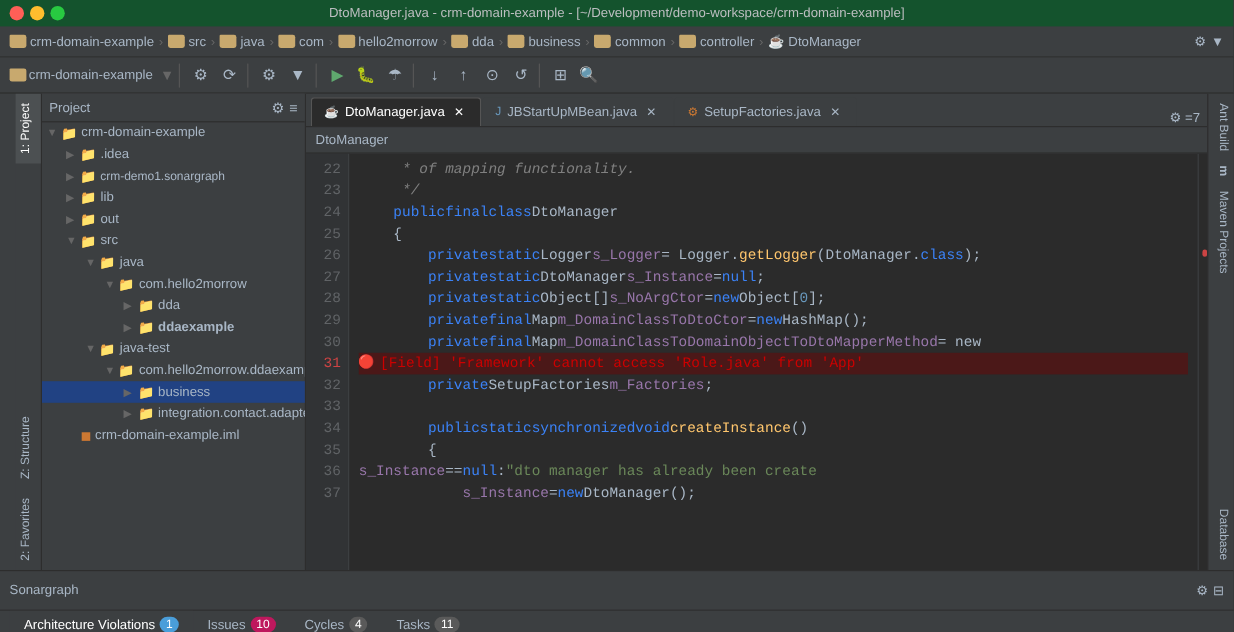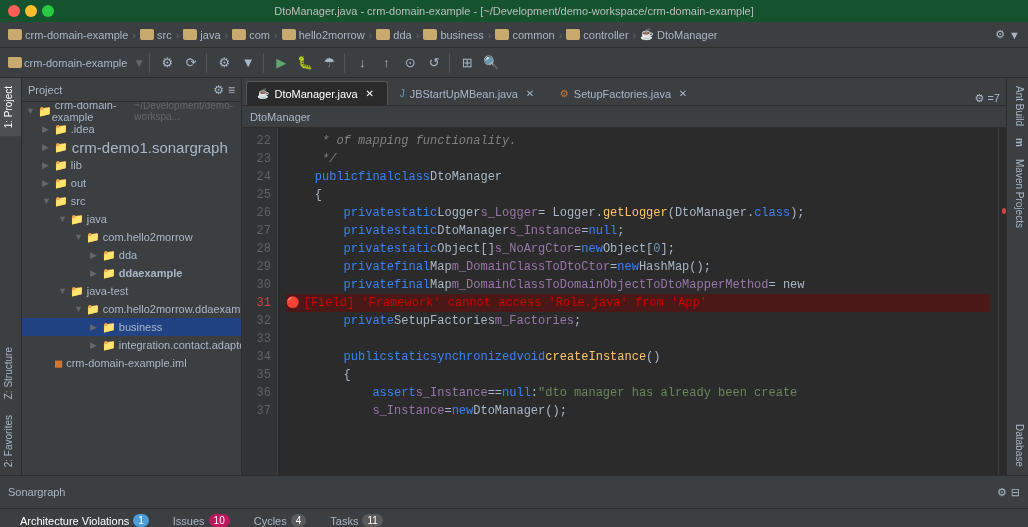--- a/index.html
+++ b/index.html
@@ -20,21 +20,21 @@
     .bc-item { display: flex; align-items: center; gap: 3px; cursor: pointer; }
 
     
     #toolbar { height: 30px; background: #3c3f41; display: flex; align-items: center; border-bottom: 1px solid #2d2d2d; padding: 0 4px; gap: 2px; }
     .toolbar-section { display: flex; align-items: center; gap: 2px; padding: 0 4px; border-right: 1px solid #555; height: 20px; }
     .toolbar-section:last-child { border-right: none; }
     .tb-btn { width: 22px; height: 22px; display: flex; align-items: center; justify-content: center; border-radius: 3px; cursor: pointer; color: #a9b7c6; font-size: 13px; }
     .tb-btn.run { color: #5fa96e; }
 
     
-    #main { display: flex; height: calc(527px - 22px - 26px - 30px - 22px - 30px); }
+    #main { display: flex; height: calc(527px - 22px - 26px - 30px - 22px - 30px); padding-left: 13px; }
 
     
     #left-tabs { width: 22px; background: #3c3f41; border-right: 1px solid #2d2d2d; display: flex; flex-direction: column; }
     .side-tab { writing-mode: vertical-rl; transform: rotate(180deg); font-size: 10px; padding: 8px 3px; cursor: pointer; color: #a9b7c6; white-space: nowrap; }
     .side-tab.active { background: #4c5052; color: #fff; }
 
     
     #file-tree { width: 220px; background: #3c3f41; border-right: 1px solid #2d2d2d; overflow: hidden; display: flex; flex-direction: column; }
     #file-tree-header { height: 24px; display: flex; align-items: center; justify-content: space-between; padding: 0 6px; border-bottom: 1px solid #2d2d2d; background: #3c3f41; }
     #file-tree-header span { font-size: 11px; color: #a9b7c6; }
@@ -217,35 +217,34 @@
         <span style="cursor:pointer;font-size:12px;">≡</span>
       </div>
     </div>
     <div id="tree-content">
 
       <div class="tree-row">
         <span class="tree-indent" style="width:4px;"></span>
         <span class="tree-arrow">▼</span>
         <span class="folder-ico">📁</span>
         <span style="color:#a9b7c6;font-size:11px;">&nbsp;crm-domain-example</span>
-        <span style="color:#666;font-size:10px;margin-left:4px;">~/Development/demo-workspa...</span>
       </div>
 
       <div class="tree-row">
         <span class="tree-indent" style="width:20px;"></span>
         <span class="tree-arrow">▶</span>
         <span class="folder-ico">📁</span>
         <span style="font-size:11px;">&nbsp;.idea</span>
       </div>
 
       <div class="tree-row">
         <span class="tree-indent" style="width:20px;"></span>
         <span class="tree-arrow">▶</span>
         <span class="folder-ico">📁</span>
-        <span style="font-size:15px;">&nbsp;crm-demo1.sonargraph</span>
+        <span style="font-size:10px;">&nbsp;crm-demo1.sonargraph</span>
       </div>
 
       <div class="tree-row">
         <span class="tree-indent" style="width:20px;"></span>
         <span class="tree-arrow">▶</span>
         <span class="folder-ico">📁</span>
         <span style="font-size:11px;">&nbsp;lib</span>
       </div>
 
       <div class="tree-row">
@@ -450,21 +449,20 @@
           <span class="kw">static </span>
           <span class="kw">synchronized </span>
           <span class="kw">void </span>
           <span style="color:#ffc66d;">createInstance</span>
           <span>()</span>
         </div>
         <div class="code-line">
           <span>&nbsp;&nbsp;&nbsp;&nbsp;&nbsp;&nbsp;&nbsp;&nbsp;{</span>
         </div>
         <div class="code-line">
-          <span class="kw">&nbsp;&nbsp;&nbsp;&nbsp;&nbsp;&nbsp;&nbsp;&nbsp;&nbsp;&nbsp;&nbsp;&nbsp;assert </span>
           <span style="color:#9876aa;">s_Instance </span>
           <span>== </span>
           <span class="kw">null </span>
           <span>: </span>
           <span class="string">"dto manager has already been create</span>
         </div>
         <div class="code-line">
           <span>&nbsp;&nbsp;&nbsp;&nbsp;&nbsp;&nbsp;&nbsp;&nbsp;&nbsp;&nbsp;&nbsp;&nbsp;</span>
           <span style="color:#9876aa;">s_Instance </span>
           <span>= </span>

